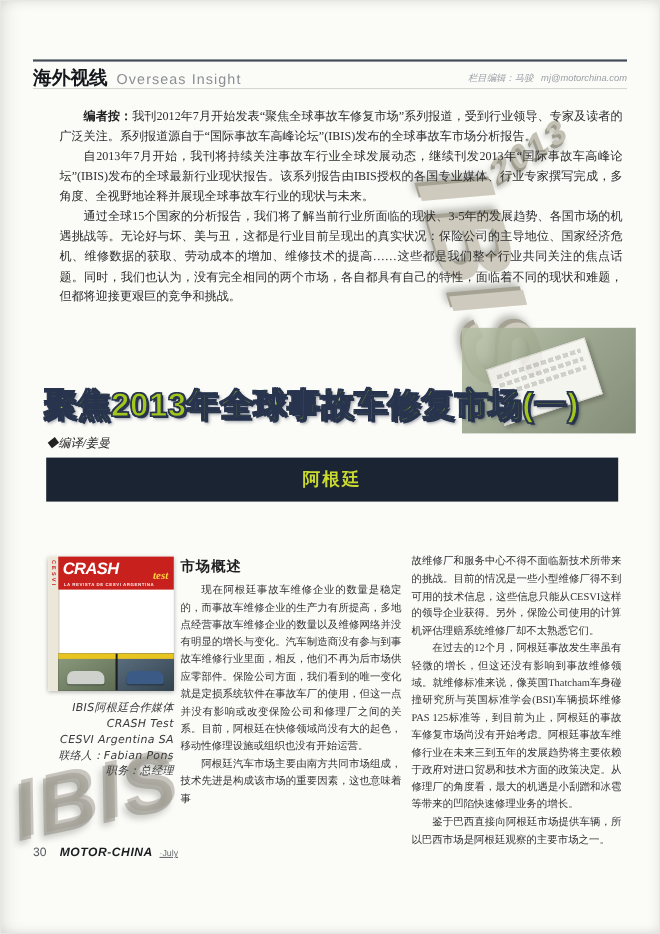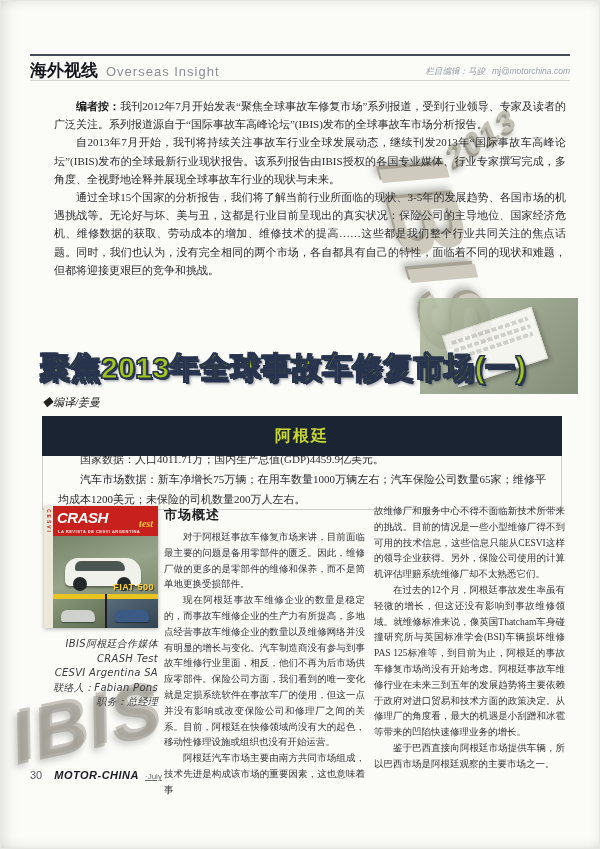--- a/index.html
+++ b/index.html
@@ -140,58 +140,49 @@
     <p>自2013年7月开始，我刊将持续关注事故车行业全球发展动态，继续刊发2013年“国际事故车高峰论坛”(IBIS)发布的全球最新行业现状报告。该系列报告由IBIS授权的各国专业媒体、行业专家撰写完成，多角度、全视野地诠释并展现全球事故车行业的现状与未来。</p>
     <p>通过全球15个国家的分析报告，我们将了解当前行业所面临的现状、3-5年的发展趋势、各国市场的机遇挑战等。无论好与坏、美与丑，这都是行业目前呈现出的真实状况：保险公司的主导地位、国家经济危机、维修数据的获取、劳动成本的增加、维修技术的提高……这些都是我们整个行业共同关注的焦点话题。同时，我们也认为，没有完全相同的两个市场，各自都具有自己的特性，面临着不同的现状和难题，但都将迎接更艰巨的竞争和挑战。</p>
   </div>
 
   <h1 class="main-title">聚焦2013年全球事故车修复市场(一)</h1>
   <div class="byline">◆编译/姜曼</div>
 
   <div class="country-bar">
     <span>阿根廷</span>
   </div>
-  <div class="country-box">
-    <p>国家数据：人口4011.71万；国内生产总值(GDP)4459.9亿美元。</p>
-    <p>汽车市场数据：新车净增长75万辆；在用车数量1000万辆左右；汽车保险公司数量65家；维修平均成本1200美元；未保险的司机数量200万人左右。</p>
-  </div>
 
   <div class="wm-ibis"><span>IBIS</span></div>
 
   <div class="col-left">
     <div class="cover">
       <div class="spine">
           <span>CESVI</span>
         </div>
       <div class="cov-head">
         <span class="crash">CRASH</span>
         <span class="test">test</span>
         <div class="tagline">LA REVISTA DE CESVI ARGENTINA</div>
-      </div>
-      <div class="cov-photo">
-        <div class="car-body"></div>
-        <div class="fiat-label">FIAT 500</div>
       </div>
       <div class="cov-strip">
         <div class="mini mini1"></div>
         <div class="mini mini2"></div>
       </div>
     </div>
     <div class="caption">
       <div>IBIS阿根廷合作媒体</div>
       <div>CRASH Test</div>
       <div>CESVI Argentina SA</div>
       <div>联络人：Fabian Pons</div>
       <div>职务：总经理</div>
     </div>
   </div>
 
   <div class="col col-mid">
     <h3>市场概述</h3>
-    <p>对于阿根廷事故车修复市场来讲，目前面临最主要的问题是备用零部件的匮乏。因此，维修厂做的更多的是零部件的维修和保养，而不是简单地更换受损部件。</p>
     <p>现在阿根廷事故车维修企业的数量是稳定的，而事故车维修企业的生产力有所提高，多地点经营事故车维修企业的数量以及维修网络并没有明显的增长与变化。汽车制造商没有参与到事故车维修行业里面，相反，他们不再为后市场供应零部件。保险公司方面，我们看到的唯一变化就是定损系统软件在事故车厂的使用，但这一点并没有影响或改变保险公司和修理厂之间的关系。目前，阿根廷在快修领域尚没有大的起色，移动性修理设施或组织也没有开始运营。</p>
     <p>阿根廷汽车市场主要由南方共同市场组成，技术先进是构成该市场的重要因素，这也意味着事</p>
   </div>
 
   <div class="col col-right">
     <p class="noindent">故维修厂和服务中心不得不面临新技术所带来的挑战。目前的情况是一些小型维修厂得不到可用的技术信息，这些信息只能从CESVI这样的领导企业获得。另外，保险公司使用的计算机评估理赔系统维修厂却不太熟悉它们。</p>
     <p>在过去的12个月，阿根廷事故发生率虽有轻微的增长，但这还没有影响到事故维修领域。就维修标准来说，像英国Thatcham车身碰撞研究所与英国标准学会(BSI)车辆损坏维修PAS 125标准等，到目前为止，阿根廷的事故车修复市场尚没有开始考虑。阿根廷事故车维修行业在未来三到五年的发展趋势将主要依赖于政府对进口贸易和技术方面的政策决定。从修理厂的角度看，最大的机遇是小刮蹭和冰雹等带来的凹陷快速修理业务的增长。</p>
     <p>鉴于巴西直接向阿根廷市场提供车辆，所以巴西市场是阿根廷观察的主要市场之一。</p>
   </div>
 

